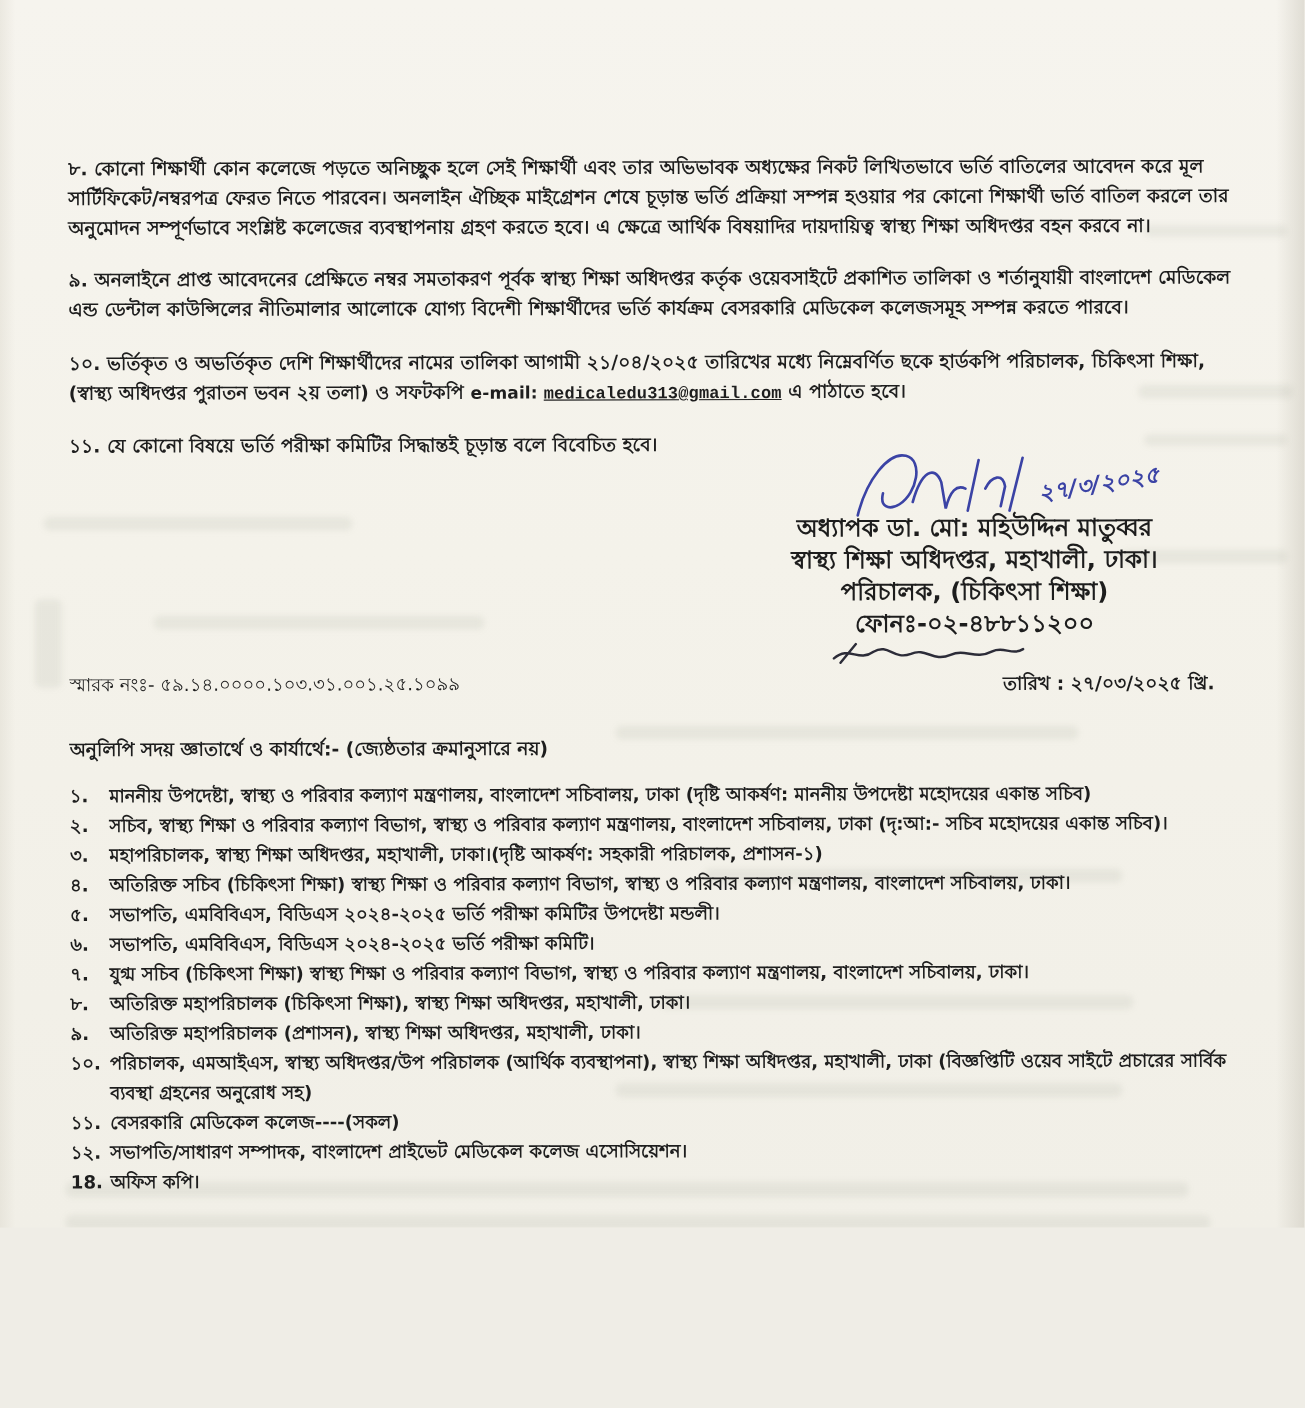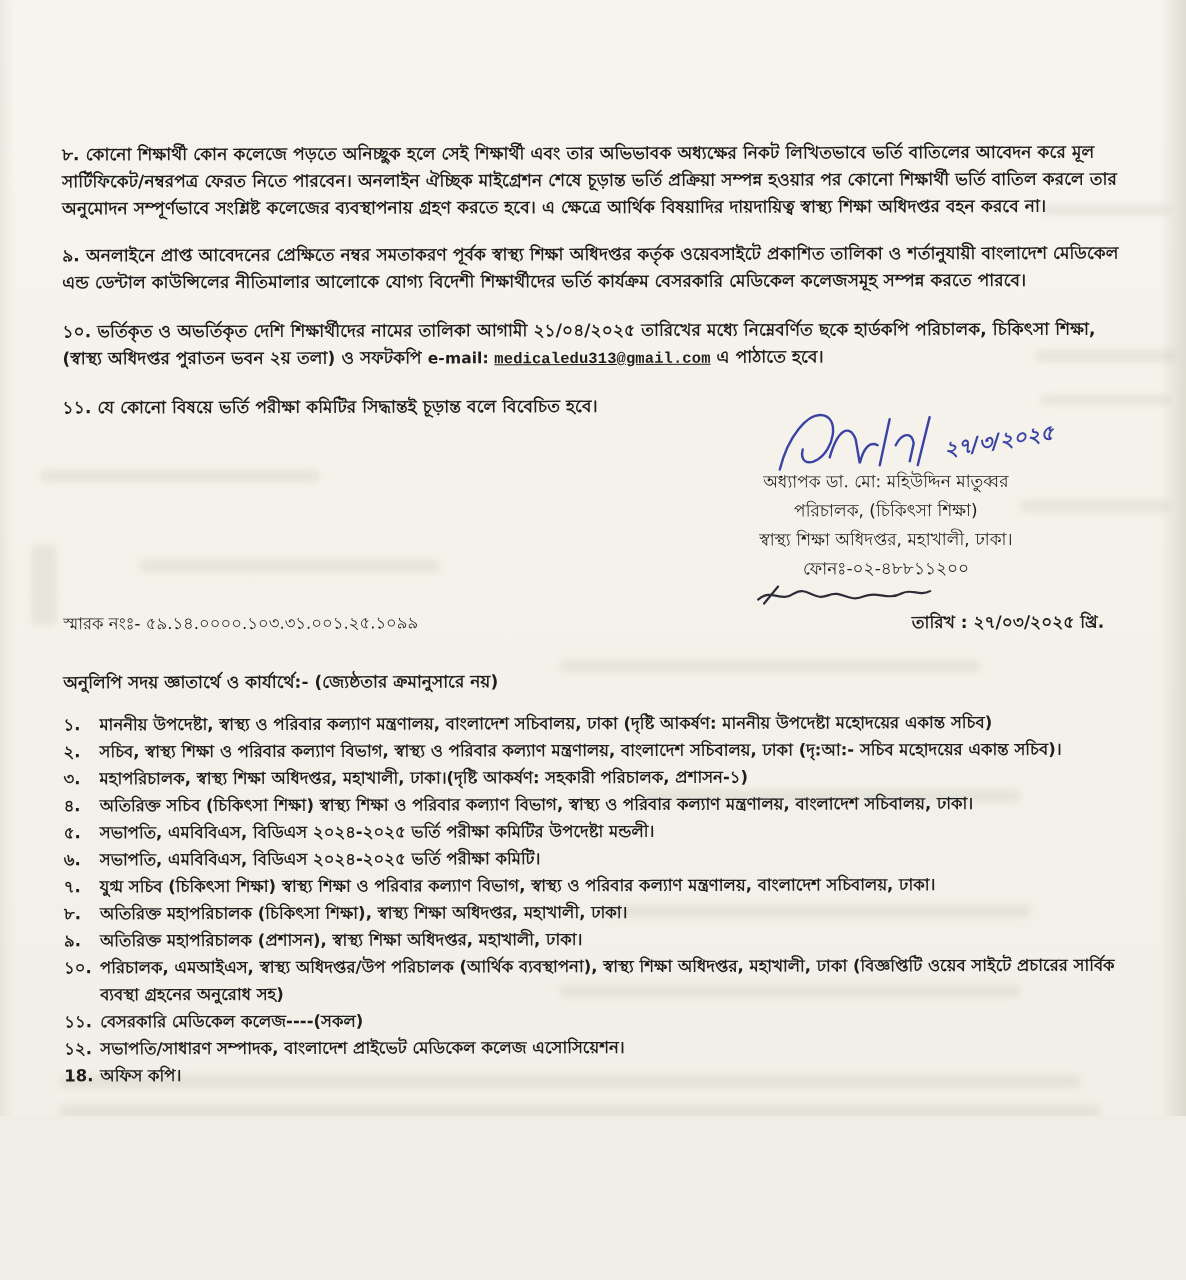--- a/index.html
+++ b/index.html
@@ -24,21 +24,21 @@
   .para{ font-size:17px; line-height:27px; font-weight:600; color:#1e1e1e; letter-spacing:.1px; }
   .para .num{ padding-right:6px; }
   .p8{ margin-bottom:20px; }
   .p9{ margin-bottom:22px; }
   .p10{ margin-bottom:20px; }
   .p11{ margin-bottom:0; }
   .email-link{ text-decoration:underline; font-weight:700; font-size:15.5px;font-family:Liberation Mono, monospace; }
   .latin{ font-weight:700; font-size:15.5px; }
 
   .sig-wrap{ width:380px; margin:48px 64px 0 auto; text-align:center; position:relative; }
-  .sig-line{ font-size:17px; line-height:29px; font-weight:400; color:#1d1d1d; }
+  .sig-line{ font-size:22px; line-height:29px; font-weight:700; color:#1d1d1d; }
   .sig-email{ font-size:13.5px; line-height:18px; font-weight:700; }
   .sig-email .email-link{ font-size:13.5px; }
   .scrawl-blue{ position:absolute; top:-64px; left:78px; width:270px; height:76px; }
   .hand-date{
     position:absolute; top:-42px; left:248px; font-size:21px; color:#3b43a5;
     font-style:italic; transform:rotate(-9deg); font-weight:600; white-space:nowrap;
   }
   .scrawl-dark{ display:block; margin:0 auto 0 58px; width:180px; height:24px; }
 
   .memo-row{ display:flex; justify-content:space-between; align-items:flex-start; margin-top:2px; padding-right:36px; }
@@ -88,22 +88,22 @@
     <div class="sig-wrap">
       <svg class="scrawl-blue" viewBox="0 0 270 76" fill="none">
         <path d="M6,66 C14,34 34,8 50,12 C66,16 60,46 44,56 C34,62 26,58 29,46" stroke="#3b43a5" stroke-width="2.4" stroke-linecap="round"></path>
         <path d="M56,54 C64,26 76,20 82,36 L86,60 C90,44 96,38 104,42" stroke="#3b43a5" stroke-width="2.4" stroke-linecap="round"></path>
         <path d="M116,16 L106,62" stroke="#3b43a5" stroke-width="2.4" stroke-linecap="round"></path>
         <path d="M122,42 C128,30 138,28 140,40 L136,58" stroke="#3b43a5" stroke-width="2.4" stroke-linecap="round"></path>
         <path d="M156,14 L144,62" stroke="#3b43a5" stroke-width="2.4" stroke-linecap="round"></path>
       </svg>
       <span class="hand-date">২৭/৩/২০২৫</span>
       <div class="sig-line">অধ্যাপক ডা. মো: মহিউদ্দিন মাতুব্বর</div>
+      <div class="sig-line">স্বাস্থ্য শিক্ষা অধিদপ্তর, মহাখালী, ঢাকা।</div>
       <div class="sig-line">পরিচালক, (চিকিৎসা শিক্ষা)</div>
-      <div class="sig-line">স্বাস্থ্য শিক্ষা অধিদপ্তর, মহাখালী, ঢাকা।</div>
       <div class="sig-line">ফোনঃ-০২-৪৮৮১১২০০</div>
       <svg class="scrawl-dark" viewBox="0 0 180 24" fill="none">
         <path d="M10,20 L24,3 M4,16 C18,4 26,20 40,10 C54,2 58,18 74,12 C88,6 94,20 110,13 C124,7 132,18 148,10 C158,5 166,14 176,8" stroke="#2c2c38" stroke-width="2.2" stroke-linecap="round"></path>
       </svg>
     </div>
 
     <div class="memo-row">
       <div class="memo-left"><span>স্মারক নংঃ- </span><span>৫৯.১৪.০০০০.১০৩.৩১.০০১.২৫.১০৯৯</span></div>
       <div class="memo-date">তারিখ : ২৭/০৩/২০২৫ খ্রি.</div>
     </div>

